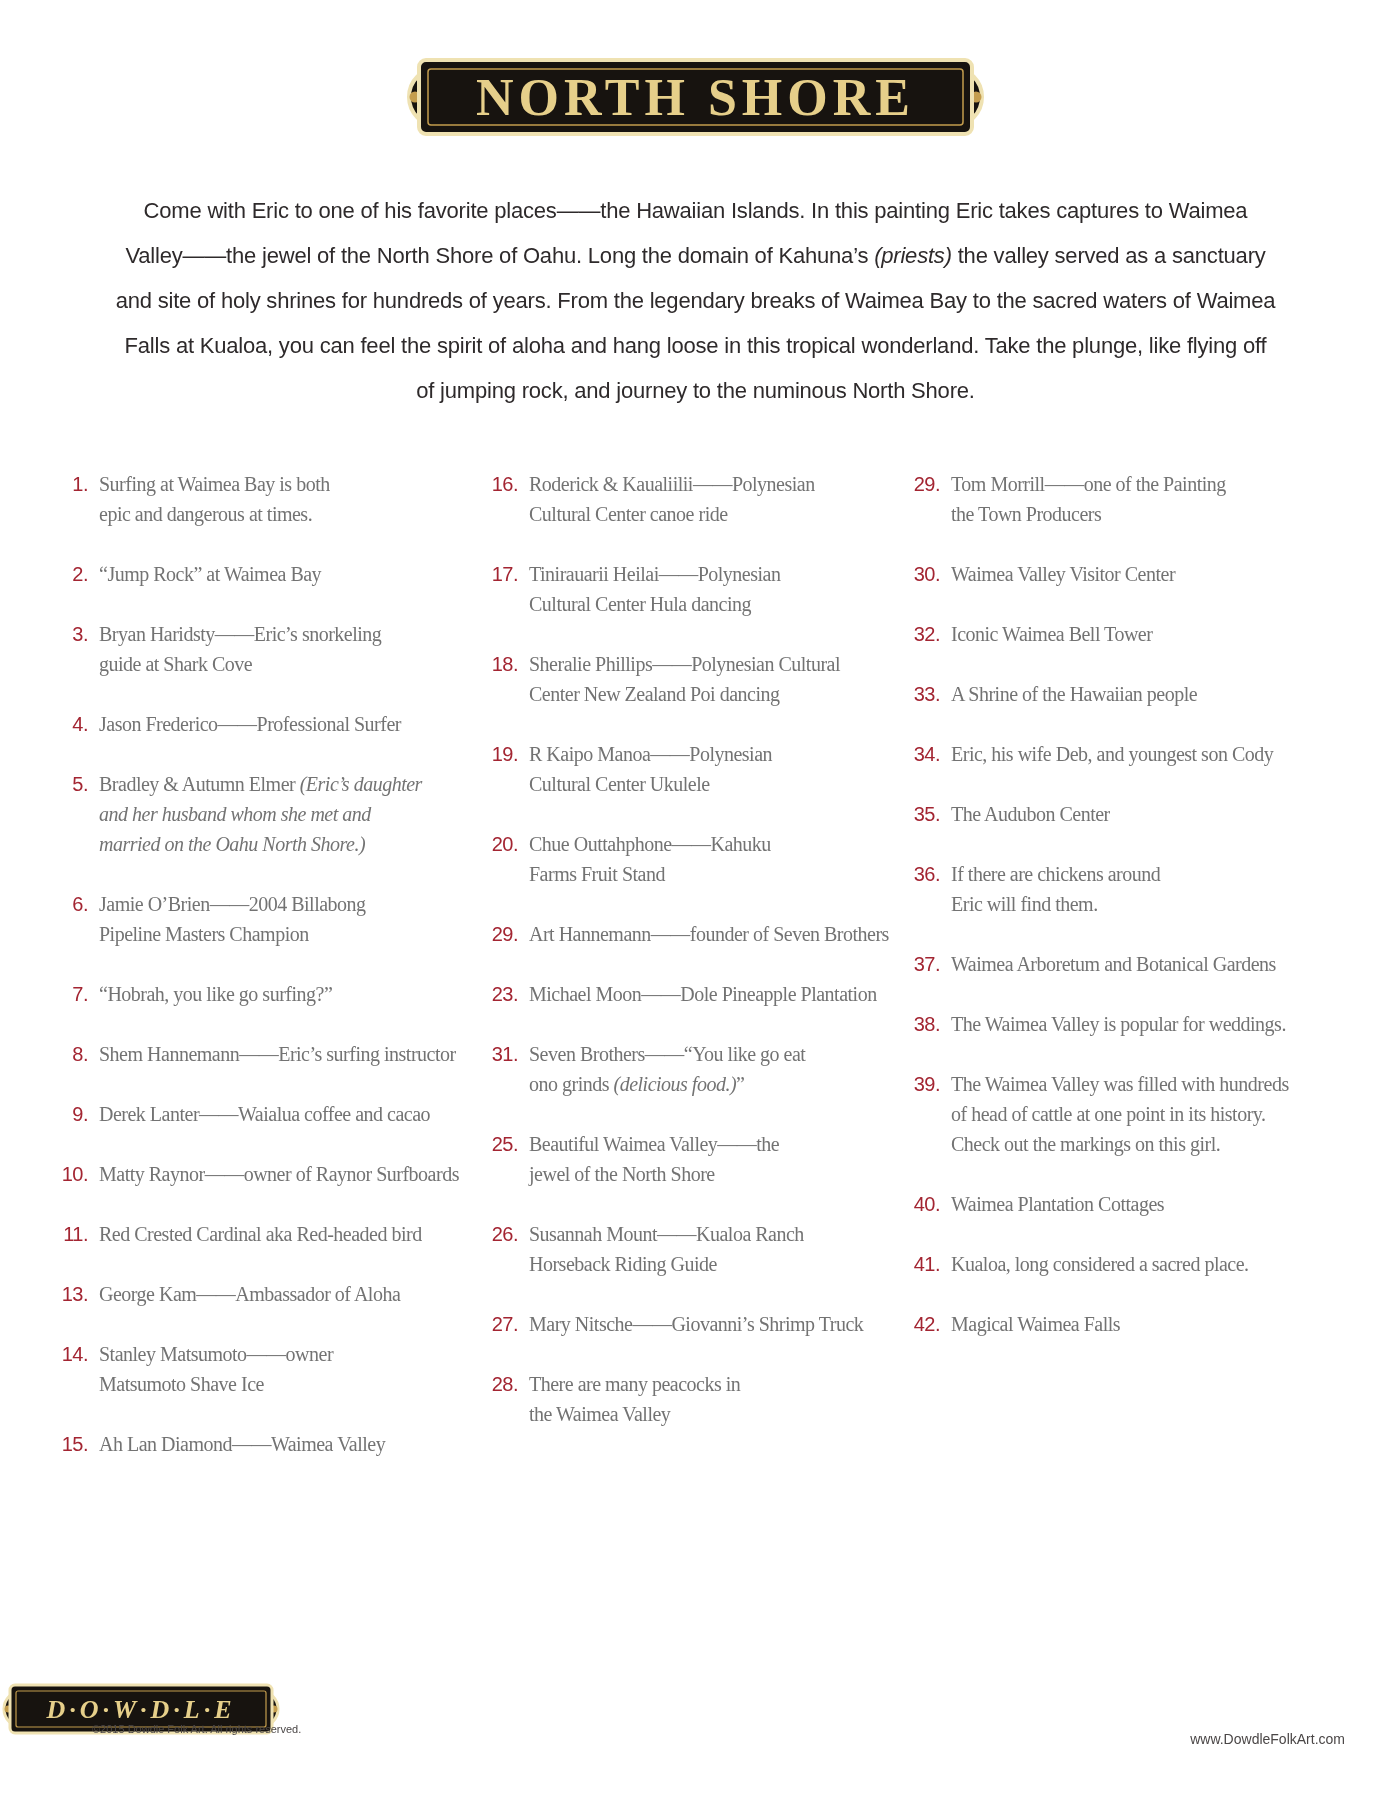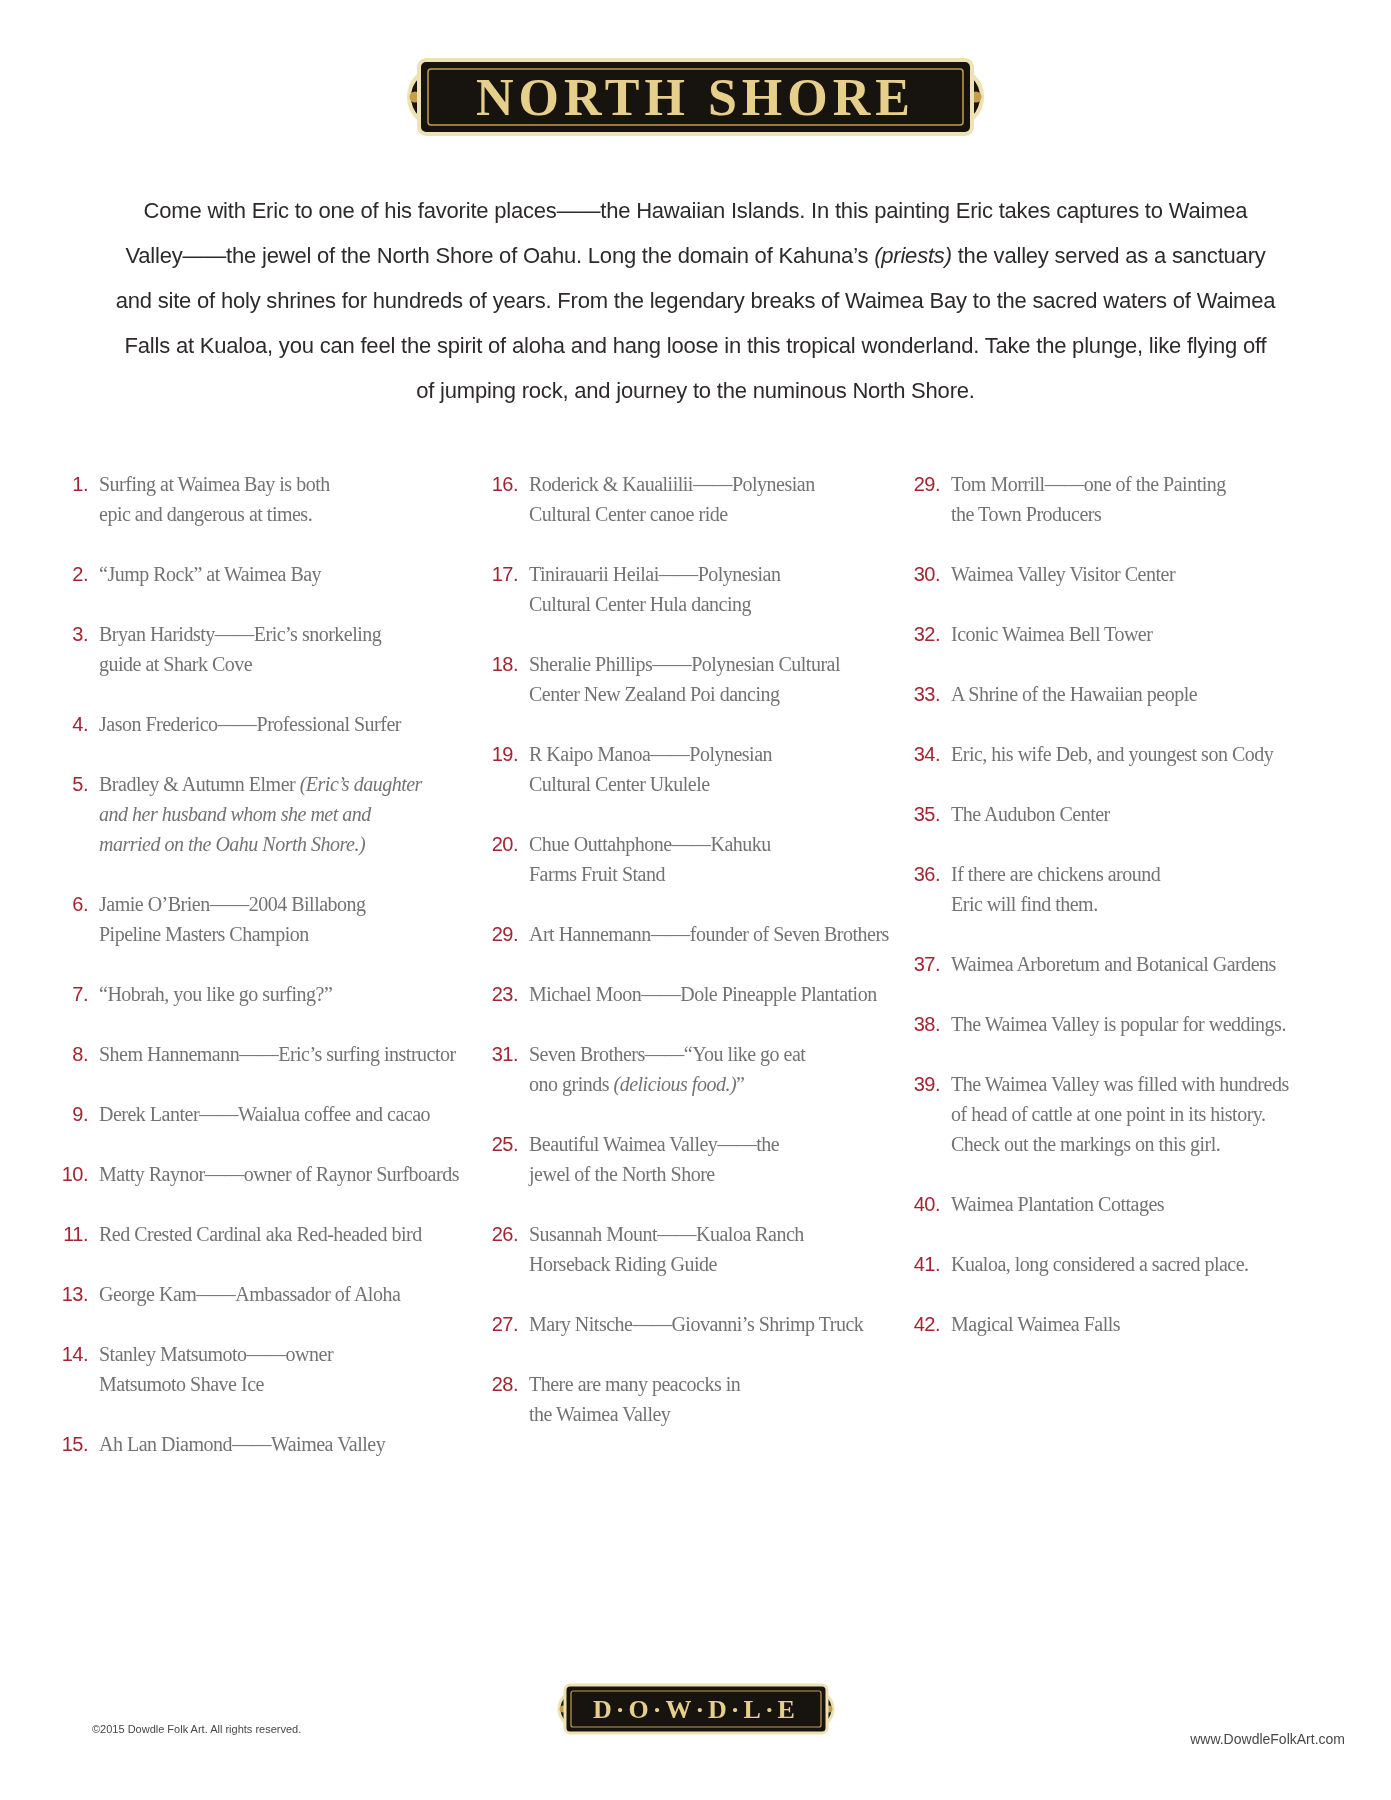--- a/index.html
+++ b/index.html
@@ -57,21 +57,21 @@
     color:#737373;
     font-family:Liberation Serif, serif;
   }
   .txt em{font-style:italic;}
   
   .footer{
     position:absolute;
     top:1683px;left:0;right:0;height:70px;
   }
   .footer-plaque{
-    display:flex;justify-content:center;
+    display:flex;justify-content:flex-start;font-style:italic;
   }
   .copyright{
     position:absolute;left:56px;top:40px;
     font-size:11px;color:#4a4646;letter-spacing:0;margin-left:36px;
   }
   .website{
     position:absolute;right:46px;top:48px;
     font-size:14px;color:#4a4646;
   }
 </style>

